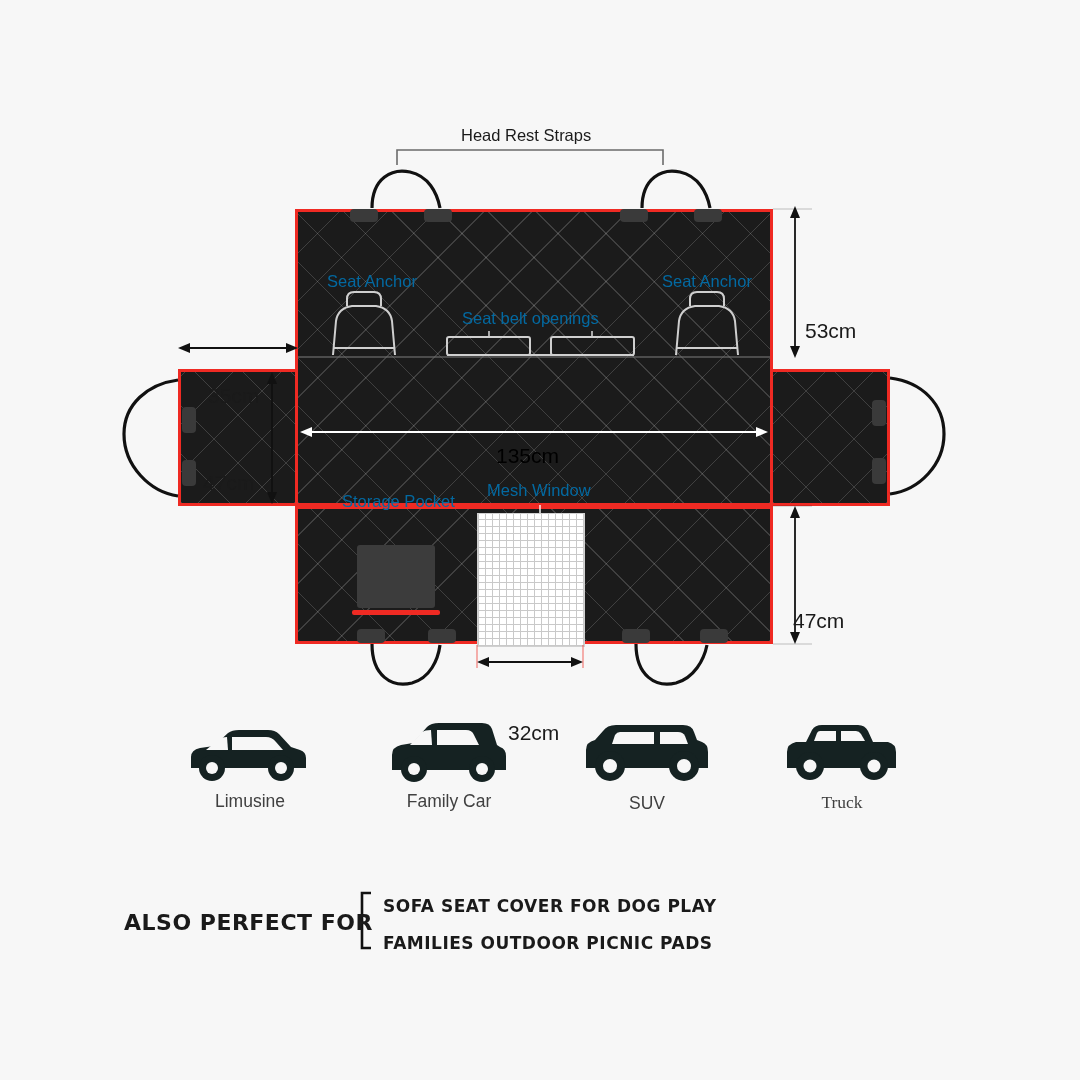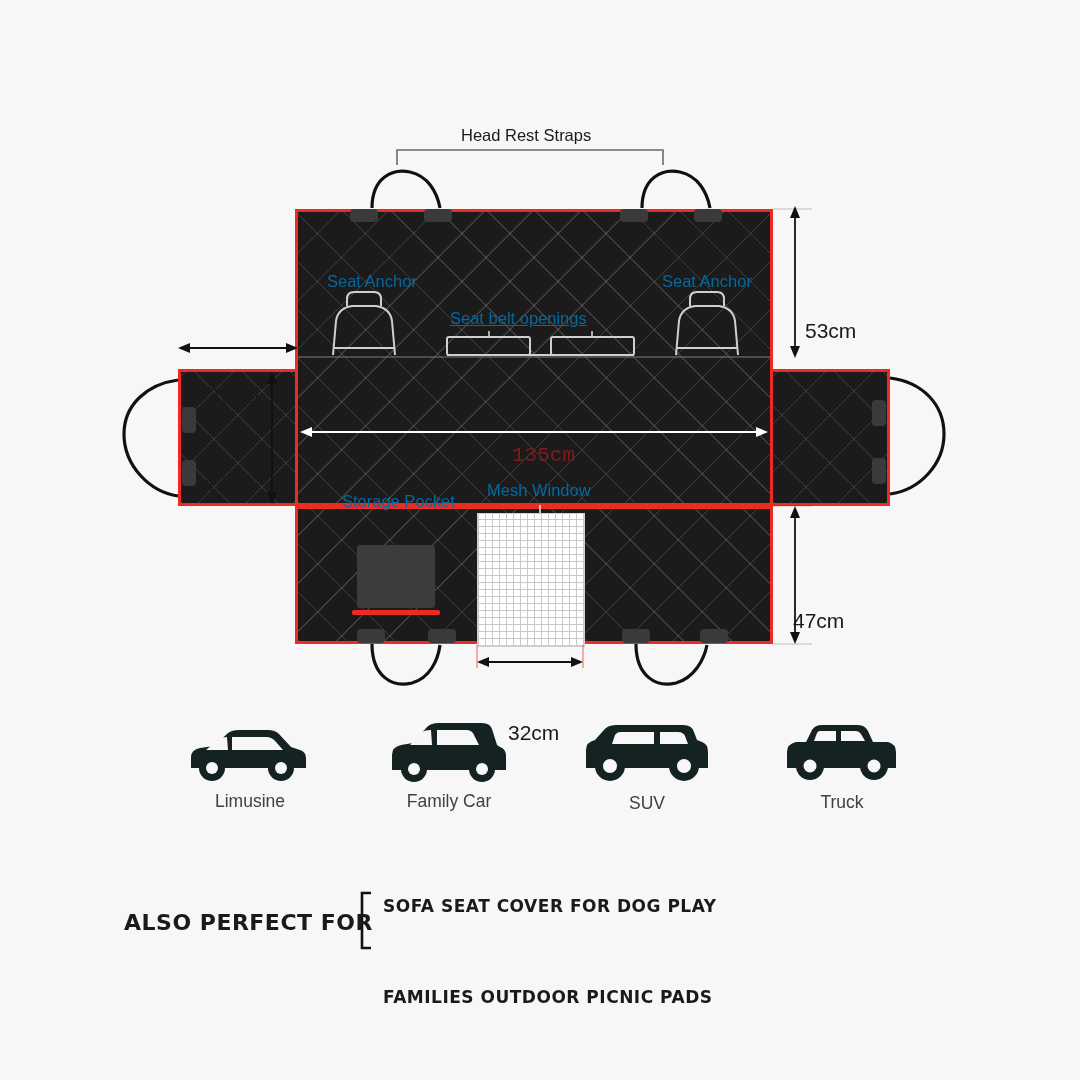--- a/index.html
+++ b/index.html
@@ -247,43 +247,43 @@
 
     <path d="M371 893 L362 893 L362 948 L371 948" fill="none" stroke="#111" stroke-width="2.6"></path>
   </svg>
 
   <div class="dark-label" style="left:461px; top:126px;">Head Rest Straps</div>
 
   <div class="label" style="left:327px; top:272px;">Seat Anchor</div>
 
   <div class="label" style="left:662px; top:272px;">Seat Anchor</div>
 
-  <div class="label" style="left:450px; top:309px;text-decoration:underline;">Seat belt openings</div>
+  <div class="label" style="left:462px; top:309px;">Seat belt openings</div>
 
   <div class="label" style="left:487px; top:481px;">Mesh Window</div>
 
   <div class="label" style="left:342px; top:492px;">Storage Pocket</div>
 
   <div class="dimtext" style="left:805px; top:271px;">53cm</div>
 
   <div class="dimtext" style="left:793px; top:561px;">47cm</div>
 
   <div class="dimtext" style="left:208px; top:336px;">35cm</div>
 
   <div class="dimtext" style="left:203px; top:423px;">47cm</div>
 
   <div class="dimtext" style="left:508px; top:673px;">32cm</div>
 
-  <div class="dimtext" style="left:512px; top:396px; color:#7f1d1d;font-family:Liberation Mono, monospace;">135cm</div>
+  <div class="dimtext" style="left:496px; top:396px; color:#000000;">135cm</div>
 
   <div class="vcap" style="left:150px; top:791px; width:200px;">Limusine</div>
   <div class="vcap" style="left:349px; top:791px; width:200px;">Family Car</div>
   <div class="vcap" style="left:547px; top:793px; width:200px;">SUV</div>
-  <div class="vcap" style="left:742px; top:792px; width:200px;">Truck</div>
+  <div class="vcap" style="left:742px; top:792px; width:200px;font-family:Liberation Serif, serif;">Truck</div>
 
 
   <div class="head-line t-left" style="left:124px; top:910px;">ALSO PERFECT FOR</div>
 
   <div class="head-line t-sub" style="left:383px; top:896px;">SOFA SEAT COVER FOR DOG PLAY</div>
 
-  <div class="head-line t-sub" style="left:383px; top:987px;">FAMILIES OUTDOOR PICNIC PADS</div>
+  <div class="head-line t-sub" style="left:383px; top:933px;">FAMILIES OUTDOOR PICNIC PADS</div>
 
 </div>
 
 </body></html>

